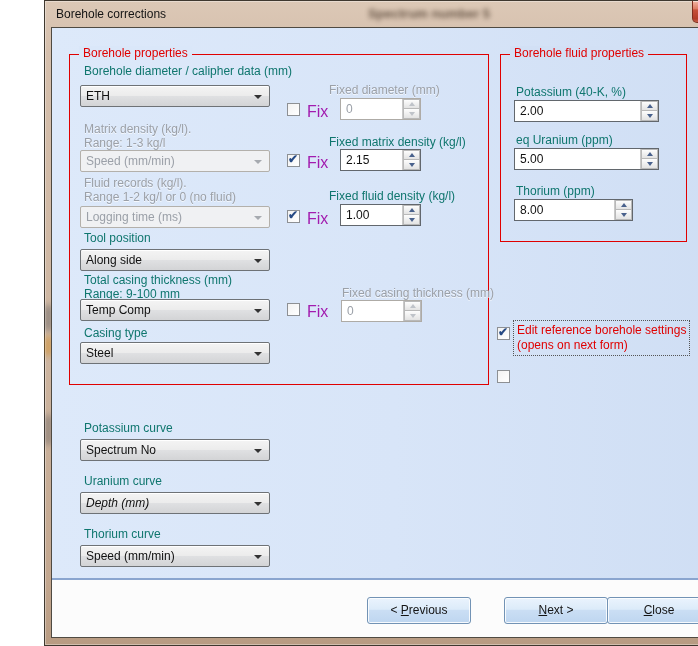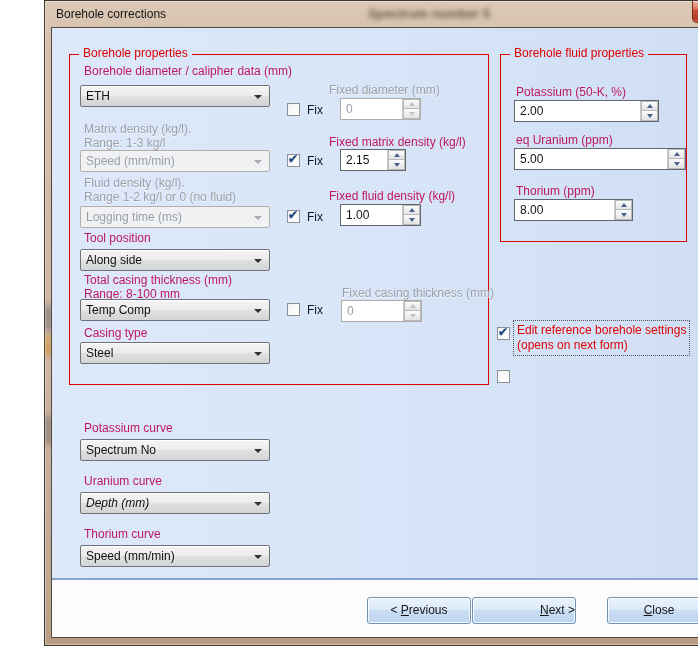--- a/index.html
+++ b/index.html
@@ -21,21 +21,21 @@
   .content{position:absolute;left:8px;top:28px;width:682px;height:609px;background:#fcfcfc;
     box-shadow:0 0 0 1px #4f4a42;}
   .blue-panel{position:absolute;left:0;top:0;width:682px;height:552px;
     background:linear-gradient(90deg,#dde9fa 0%,#d8e5f8 50%,#cfdef4 100%);
     border-bottom:2px solid #8aa5cf;box-sizing:border-box;}
   .right-band{position:absolute;left:655px;top:0;width:27px;height:550px;
     background:#c5d5ef;border-left:1px solid #a6bbdf;box-sizing:border-box;}
   .group{position:absolute;border:1px solid #e00000;}
   .group-title{position:absolute;top:-9px;left:9px;padding:0 4px;font-size:12px;color:#e00000;}
   .bg1{background:#dae7f9;} .bg3{background:#d2e0f5;text-align:center;}
-  .lbl{position:absolute;font-size:12px;line-height:14px;color:#be185d;white-space:nowrap;}
+  .lbl{position:absolute;font-size:12px;line-height:14px;color:#0f766e;white-space:nowrap;}
   .lbl.dis{color:#9ba0a8;text-shadow:0 1px 0 rgba(255,255,255,.7);}
   .combo{position:absolute;height:22px;box-sizing:border-box;border:1px solid #6e7276;border-radius:2px;
     background:linear-gradient(180deg,#f4f4f4 0%,#ececec 48%,#dfe0e2 52%,#d3d4d6 100%);
     box-shadow:inset 0 1px 0 #ffffff;cursor:default;}
   .combo .combo-text{position:absolute;left:5px;top:3px;font-size:12px;color:#111;}
   .combo .dd{position:absolute;right:7px;top:9px;width:0;height:0;
     border-left:4px solid transparent;border-right:4px solid transparent;border-top:4px solid #333;}
   .combo.dis{border-color:#b3b0ab;background:#f0f1f3;box-shadow:none;}
   .combo.dis .combo-text{color:#9ba0a8;}
   .combo.dis .dd{border-top-color:#a6aab0;}
@@ -49,21 +49,21 @@
     background:linear-gradient(180deg,#fdfdfd,#e3e3e3);cursor:pointer;}
   .spin-btn + .spin-btn{border-top:none;}
   .tri{position:absolute;left:50%;top:50%;width:0;height:0;transform:translate(-50%,-50%);}
   .tri.up{border-left:3px solid transparent;border-right:3px solid transparent;border-bottom:4px solid #49618c;}
   .tri.down{border-left:3px solid transparent;border-right:3px solid transparent;border-top:4px solid #49618c;}
   .spin.dis .tri.up{border-bottom-color:#bfc3c9;}
   .spin.dis .tri.down{border-top-color:#bfc3c9;}
   .cb{position:absolute;width:13px;height:13px;box-sizing:border-box;border:1px solid #8d9094;
     background:linear-gradient(135deg,#f2f2f2,#ffffff);cursor:pointer;}
   .cb .check{position:absolute;left:0px;top:-3px;font-size:12px;color:#264a85;font-weight:bold;}
-  .cb-label{position:absolute;font-size:12px;color:#0f172a;white-space:nowrap;}
+  .cb-label{position:absolute;font-size:16px;color:#a21caf;white-space:nowrap;}
   .red-opt{position:absolute;border:1px dotted #555;padding:2px 3px;font-size:12px;line-height:15px;
     color:#e00000;white-space:nowrap;}
   .blk-opt{position:absolute;font-size:12px;line-height:15px;color:#141414;white-space:nowrap;}
   .btn{position:absolute;width:104px;height:27px;box-sizing:border-box;border:1px solid #7293b5;border-radius:3px;
     background:linear-gradient(180deg,#eaf3fd 0%,#dcebf9 45%,#cadef4 50%,#bed6f0 100%);
     box-shadow:inset 0 0 0 1px rgba(252,253,254,.9);
     font-size:12px;color:#141414;text-align:center;line-height:25px;cursor:pointer;}
   .btn .key{text-decoration:underline;}
 </style>
 </head>
@@ -108,41 +108,41 @@
     <div class="combo dis" style="left:28px;top:122px;width:190px;">
       <span class="combo-text">Speed (mm/min)</span>
       <span class="dd"></span>
     </div>
     <span class="cb" style="left:235px;top:126px;">
       <span class="check">✔</span>
     </span>
     <span class="cb-label" style="left:255px;top:126px;">Fix</span>
 
     <div class="lbl dis" style="left:32px;top:148px;">
-      <div>Fluid density (kg/l).</div>
+      <div>Fluid records (kg/l).</div>
       <div>Range 1-2 kg/l or 0 (no fluid)</div>
     </div>
     <div class="combo dis" style="left:28px;top:178px;width:190px;">
       <span class="combo-text">Logging time (ms)</span>
       <span class="dd"></span>
     </div>
     <span class="cb" style="left:235px;top:182px;">
       <span class="check">✔</span>
     </span>
     <span class="cb-label" style="left:255px;top:182px;">Fix</span>
 
     <div class="lbl" style="left:32px;top:203px;">Tool position</div>
     <div class="combo" style="left:28px;top:221px;width:190px;">
       <span class="combo-text">Along side</span>
       <span class="dd"></span>
     </div>
 
     <div class="lbl" style="left:32px;top:245px;">
       <div>Total casing thickness (mm)</div>
-      <div>Range: 8-100 mm</div>
+      <div>Range: 9-100 mm</div>
     </div>
     <div class="combo" style="left:28px;top:271px;width:190px;">
       <span class="combo-text">Temp Comp</span>
       <span class="dd"></span>
     </div>
     <span class="cb" style="left:235px;top:275px;"></span>
     <span class="cb-label" style="left:255px;top:275px;">Fix</span>
 
     <div class="lbl" style="left:32px;top:298px;">Casing type</div>
     <div class="combo" style="left:28px;top:314px;width:190px;">
@@ -157,21 +157,21 @@
         <div class="spin-btn">
             <span class="tri up"></span>
           </div>
         <div class="spin-btn">
             <span class="tri down"></span>
           </div>
       </div>
     </div>
 
     <div class="lbl" style="left:277px;top:107px;">Fixed matrix density (kg/l)</div>
-    <div class="spin" style="left:288px;top:121px;width:66px;">
+    <div class="spin" style="left:288px;top:121px;width:81px;">
       <input class="spin-input" value="2.15" style="">
       <div class="spin-btns">
         <div class="spin-btn">
             <span class="tri up"></span>
           </div>
         <div class="spin-btn">
             <span class="tri down"></span>
           </div>
       </div>
     </div>
@@ -199,35 +199,35 @@
         <div class="spin-btn">
             <span class="tri down"></span>
           </div>
       </div>
     </div>
 
     <div class="group" style="left:448px;top:26px;width:185px;height:186px;">
       <span class="group-title bg3">Borehole fluid properties</span>
     </div>
 
-    <div class="lbl" style="left:464px;top:57px;">Potassium  (50-K, %)</div>
+    <div class="lbl" style="left:464px;top:57px;">Potassium  (40-K, %)</div>
     <div class="spin" style="left:462px;top:72px;width:145px;">
       <input class="spin-input" value="2.00" style="">
       <div class="spin-btns">
         <div class="spin-btn">
             <span class="tri up"></span>
           </div>
         <div class="spin-btn">
             <span class="tri down"></span>
           </div>
       </div>
     </div>
 
     <div class="lbl" style="left:464px;top:105px;">eq Uranium (ppm)</div>
-    <div class="spin" style="left:462px;top:120px;width:172px;">
+    <div class="spin" style="left:462px;top:120px;width:145px;">
       <input class="spin-input" value="5.00" style="">
       <div class="spin-btns">
         <div class="spin-btn">
             <span class="tri up"></span>
           </div>
         <div class="spin-btn">
             <span class="tri down"></span>
           </div>
       </div>
     </div>
@@ -270,21 +270,21 @@
 
     <div class="lbl" style="left:32px;top:499px;">Thorium curve</div>
     <div class="combo" style="left:28px;top:517px;width:190px;">
       <span class="combo-text">Speed (mm/min)</span>
       <span class="dd"></span>
     </div>
 
     <div class="btn" style="left:315px;top:569px;">
       <span>&lt; </span><span class="key">P</span><span>revious</span>
     </div>
-    <div class="btn" style="left:420px;top:569px;text-align:right;">
+    <div class="btn" style="left:452px;top:569px;">
       <span class="key">N</span><span>ext &gt;</span>
     </div>
     <div class="btn" style="left:555px;top:569px;">
       <span class="key">C</span><span>lose</span>
     </div>
 
   </div>
 </div>
 
 </body></html>

